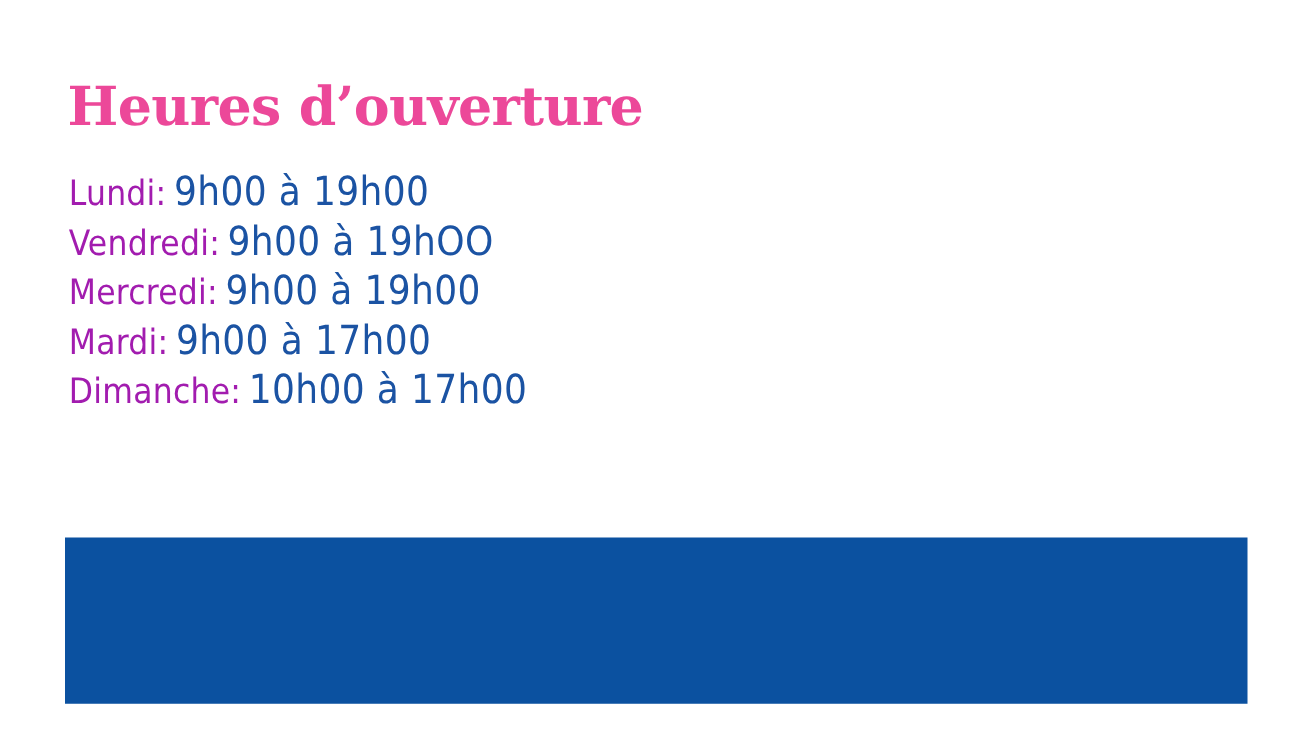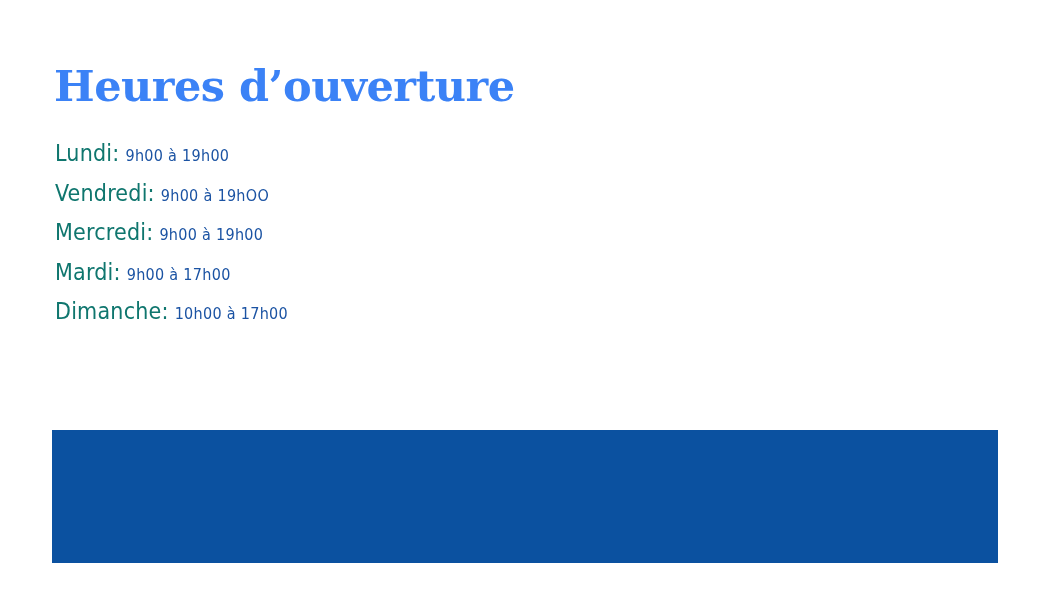--- a/index.html
+++ b/index.html
@@ -24,51 +24,51 @@
   
   #title {
     position: absolute;
     left: 54px;
     top: 62px;
     font-family: "DejaVu Serif", "Liberation Serif", serif;
     font-weight: bold;
     font-size: 43px;
     line-height: 48px;
     letter-spacing: -0.5px;
-    color: #3b82f6;
+    color: #ec4899;
     white-space: nowrap;
   }
 
   
   #hours-list {
     position: absolute;
     left: 55px;
     top: 134px;
     width: 640px;
   }
 
   .hours-row {
     height: 39.5px;
     line-height: 39.5px;
     white-space: nowrap;
     font-size: 23px;
   }
 
   .day-label {
-    color: #0f766e;
+    color: #a21caf;
     font-family: "DejaVu Sans Condensed", "Liberation Sans Narrow", "Liberation Sans", sans-serif;
-    font-size: 23px;
+    font-size: 28px;
     font-weight: normal;
     letter-spacing: 0.2px;
   }
 
   .time-range {
     color: #1B53A3;
     font-family: "DejaVu Sans Condensed", "Liberation Sans Narrow", "Liberation Sans", sans-serif;
-    font-size: 16px;
+    font-size: 32px;
     font-weight: normal;
     letter-spacing: 0.3px;
     margin-left: 6px;
   }
 
   
   #banner-block {
     position: absolute;
     left: 52px;
     top: 430px;

